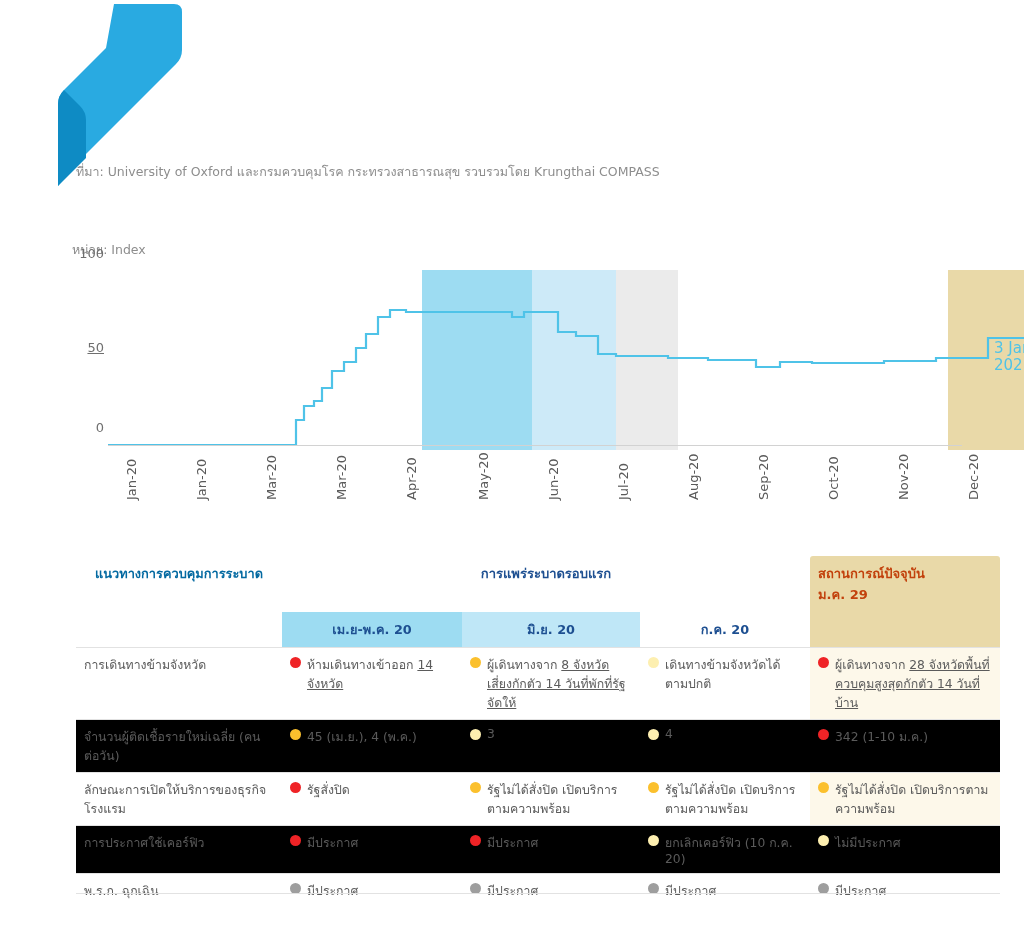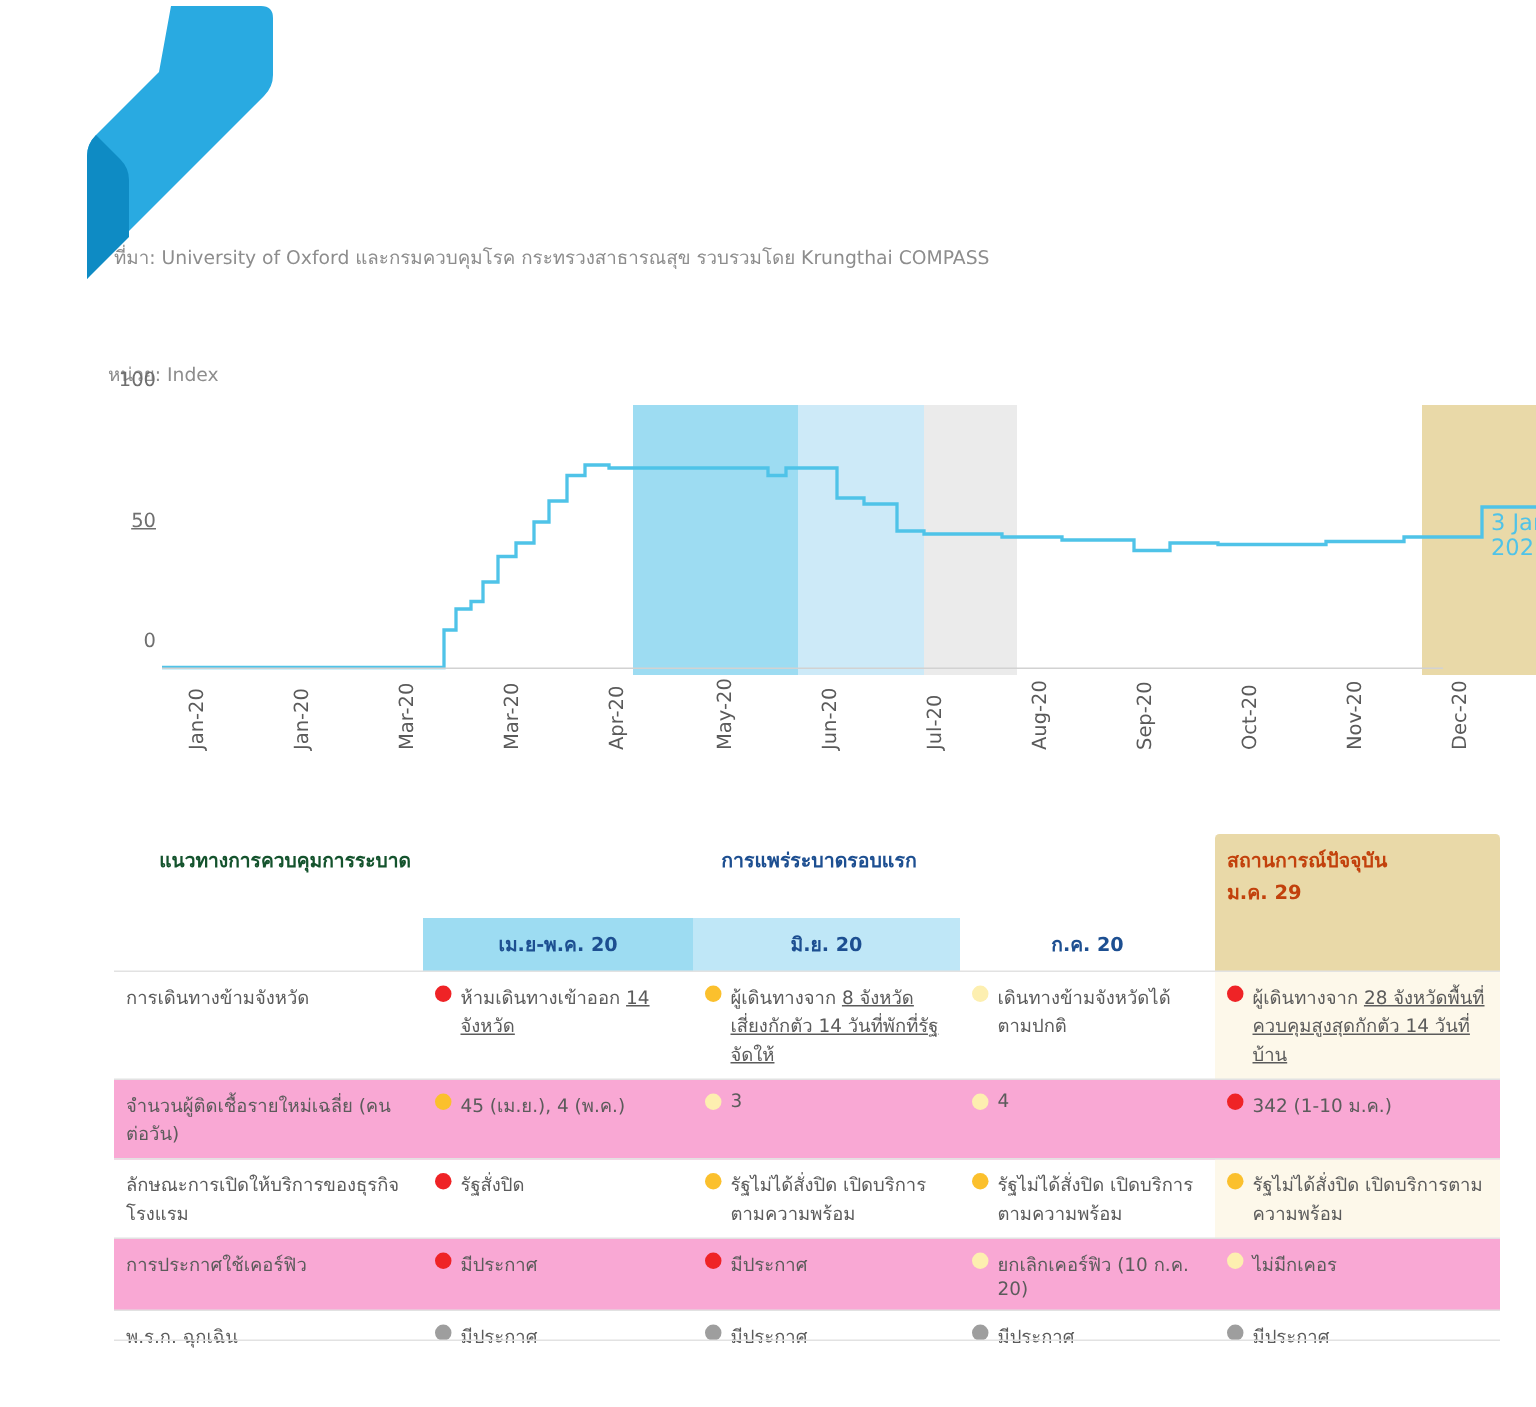--- a/index.html
+++ b/index.html
@@ -85,41 +85,41 @@
     position:absolute; left:48px; top:556px; width:924px;
   }
   table.cmp {
     border-collapse:collapse; width:924px;
     font-size:12.3px; color:#5b5b5b;
   }
   table.cmp th, table.cmp td {
     vertical-align:top; padding:7px 8px;
   }
   .hdr-left {
-    color:#14532d; font-weight:bold; font-size:12.8px; text-align:right;
+    color:#0369a1; font-weight:bold; font-size:12.8px; text-align:center;
     vertical-align:bottom; padding-bottom:10px;
   }
   .hdr-group {
     color:#1d4f91; font-weight:bold; font-size:13px; text-align:center;
     padding-bottom:3px;
   }
   .hdr-current {
     color:#c2410c; font-weight:bold; font-size:13px; text-align:left;
     background:#e9d9a8; border-radius:3px 3px 0 0;
   }
   .sub-hdr {
     text-align:center; font-weight:bold; color:#1d4f91; font-size:12.8px;
     padding:5px 4px;
   }
   .sh-blue-dark { background:#9ddcf2; }
   .sh-blue-mid  { background:#bfe7f7; }
   .sh-blue-light{ background:#ffffff; }
   .sh-gold      { background:#e9d9a8; }
   .rowline td { border-top:1px solid #e2e2e2; }
-  .rowline.alt td { background:#f9a8d4; }
+  .rowline.alt td { background:#000000; }
   .rowhead {
     color:#5b5b5b; font-size:12.3px; width:206px;
   }
   .cellwrap { display:flex; gap:6px; align-items:flex-start; }
   .dot {
     flex:0 0 auto; width:11px; height:11px; border-radius:50%;
     margin-top:2px; display:inline-block;
   }
   .u { text-decoration:underline; }
   .colgold { background:#fdf8ea; }
@@ -312,21 +312,21 @@
             </td>
         <td>
               <div class="cellwrap">
                 <span class="dot" style="background:#fdefb0;"></span>
                 <span>ยกเลิกเคอร์ฟิว (10 ก.ค. 20)</span>
               </div>
             </td>
         <td class="colgold">
               <div class="cellwrap">
                 <span class="dot" style="background:#fdefb0;"></span>
-                <span>ไม่มีกเคอร</span>
+                <span>ไม่มีประกาศ</span>
               </div>
             </td>
       </tr>
 
       <tr class="rowline">
         <td class="rowhead">พ.ร.ก. ฉุกเฉิน</td>
         <td>
               <div class="cellwrap">
                 <span class="dot" style="background:#9e9e9e;"></span>
                 <span>มีประกาศ</span>

